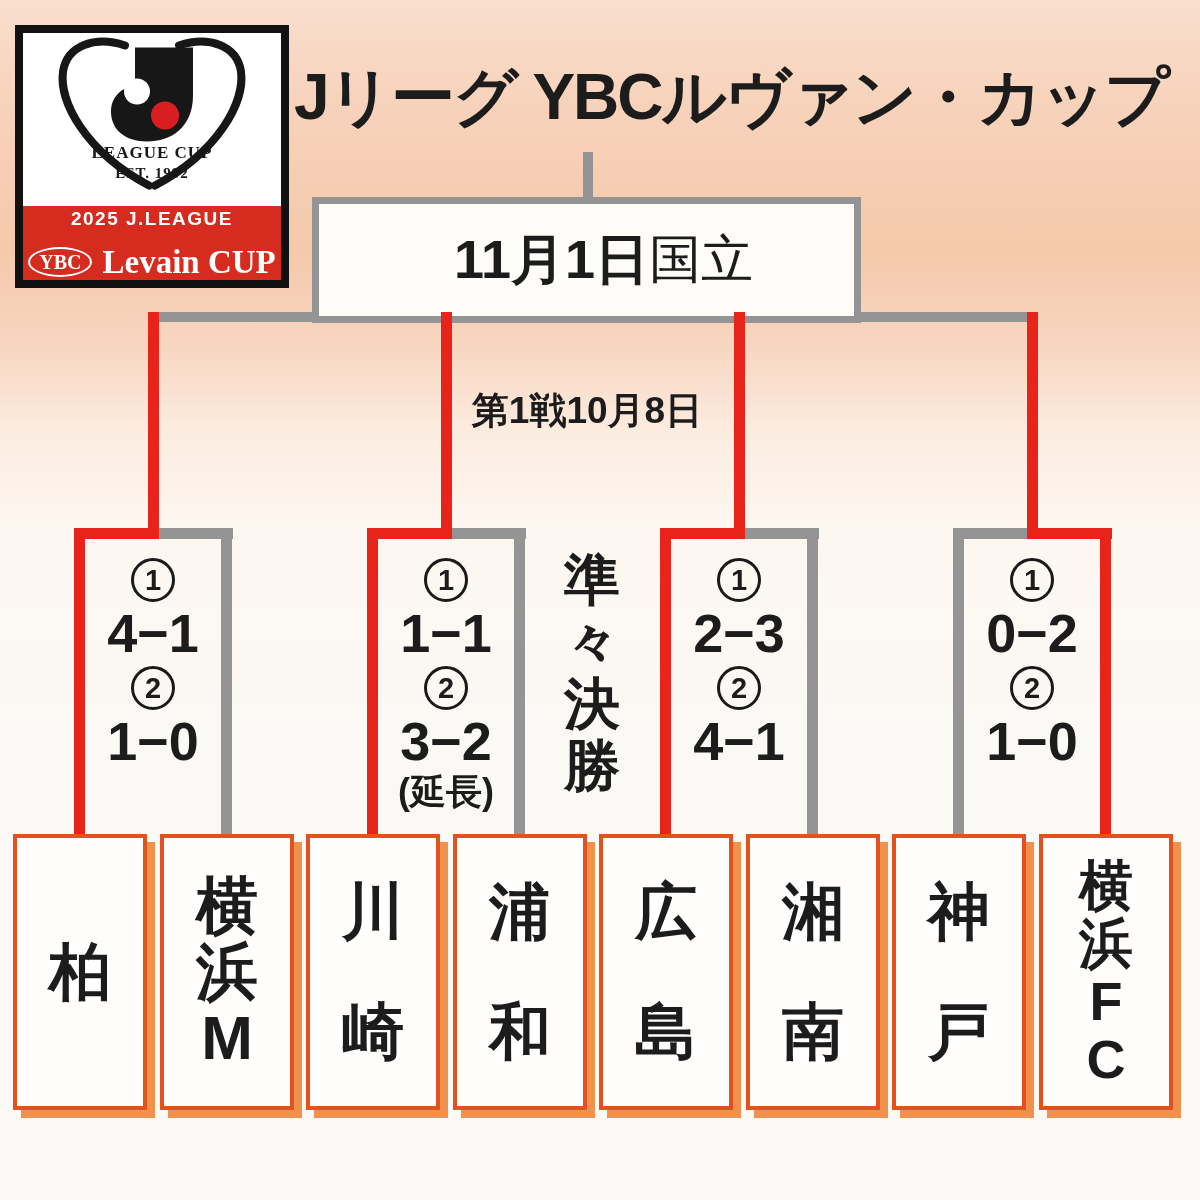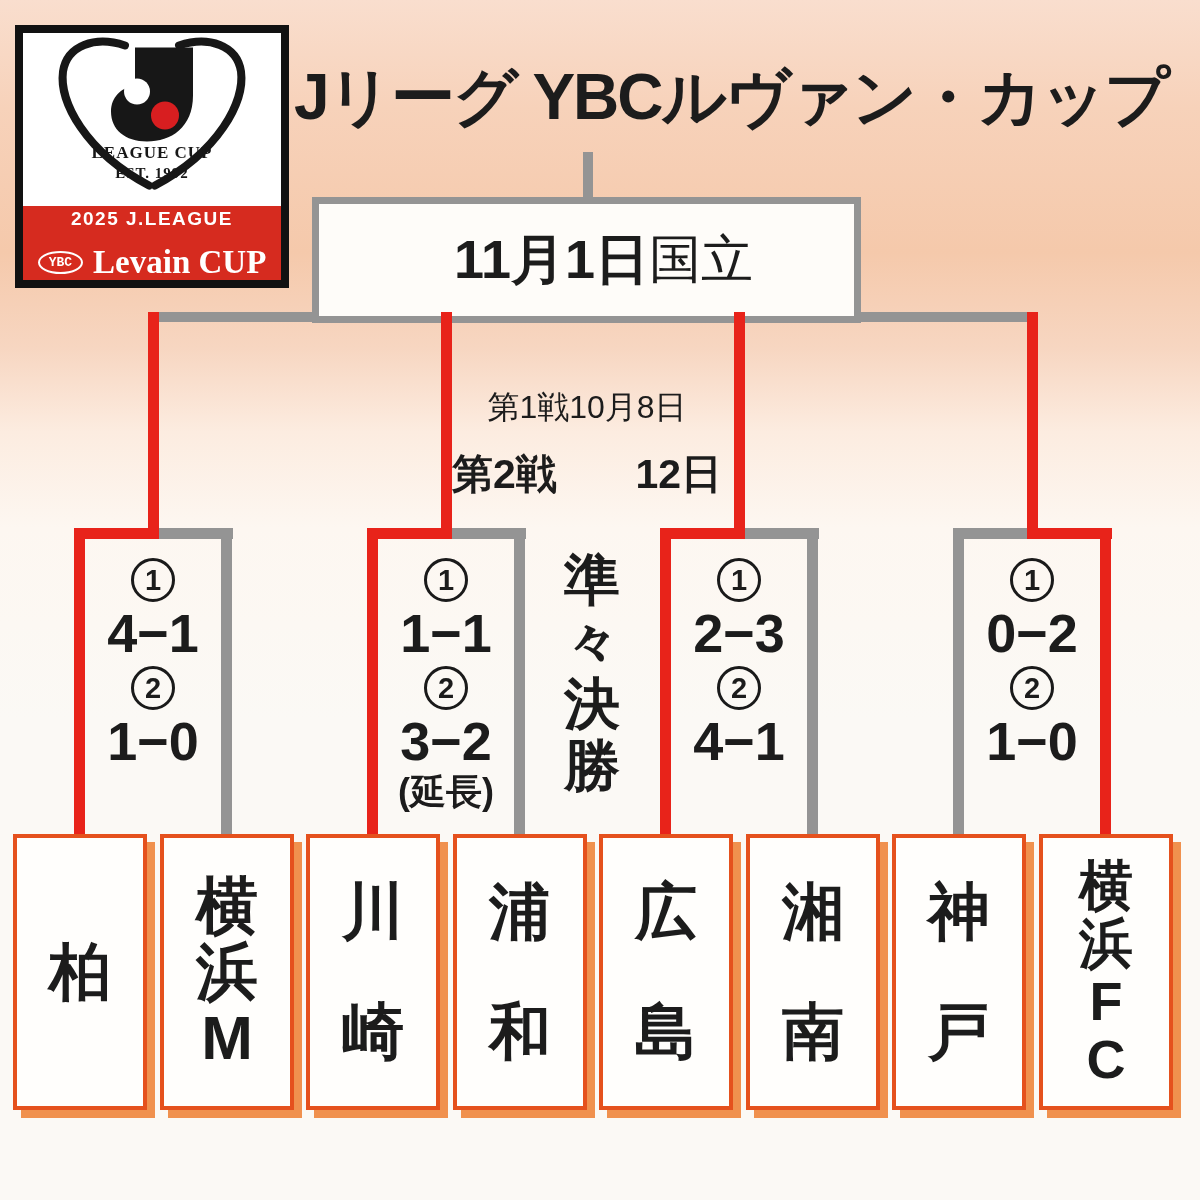--- a/index.html
+++ b/index.html
@@ -17,38 +17,38 @@
   .seg{position:absolute; z-index:2;}
   .tline{position:absolute; z-index:3;}
 
   .logo{position:absolute; left:15px; top:25px; width:274px; height:263px; box-sizing:border-box;
         border:8px solid #111; background:#fff; display:flex; flex-direction:column; z-index:6;}
   .logo svg{display:block; flex:1 1 auto;}
   .banner{height:74px; background:var(--c-banner); color:#fff; display:flex; flex-direction:column;
           align-items:center; justify-content:center; gap:15px;}
   .banner-top{font-size:19px; font-weight:800; letter-spacing:1.5px;}
   .banner-bottom{display:flex; align-items:center; gap:10px; margin-top:1px;}
-  .ybc{font-family:Liberation Mono, monospace; font-weight:700; font-size:13px; border:2px solid #fff;
+  .ybc{font-family:Liberation Serif, serif; font-weight:700; font-size:20px; border:2px solid #fff;
        border-radius:50%; padding:3px 9px; line-height:1;}
   .levain{font-family:"Liberation Serif", serif; font-weight:700; font-size:33px; line-height:1;}
 
   .title{position:absolute; left:294px; top:54px; font-size:64px; font-weight:900; letter-spacing:-2px;
          white-space:nowrap; z-index:6;}
 
   .final-box{position:absolute; left:312px; top:197px; width:549px; height:126px; box-sizing:border-box;
              border:7px solid var(--c-pend); background:#fefcf9; display:flex; align-items:center;
              justify-content:center; z-index:3; white-space:nowrap;}
   .final-box .fb-label, .final-box .fb-date{font-size:54px; font-weight:800;}
   .final-box .fb-date{margin-left:34px;}
   .final-box .fb-venue{font-size:52px; font-weight:400; }
 
   .sf-label{position:absolute; left:442px; top:320px; width:300px; text-align:center;
             font-size:49px; font-weight:800; z-index:6;}
   .sf-dates{position:absolute; left:452px; top:386px; width:270px; z-index:6;}
-  .sf-dates .l1{font-size:32px; font-weight:400; text-align:center; white-space:nowrap;}
+  .sf-dates .l1{font-size:37px; font-weight:700; text-align:center; white-space:nowrap;}
   .sf-dates .l2{font-size:41px; font-weight:700; display:flex; justify-content:space-between; margin-top:17px;}
 
   .scores{position:absolute; top:558px; width:170px; display:flex; flex-direction:column;
           align-items:center; z-index:6;}
   .cnum{width:44px; height:44px; box-sizing:border-box; border:3px solid #1a1a1a; border-radius:50%;
         display:flex; align-items:center; justify-content:center; font-size:29px; font-weight:700;}
   .score{height:62px; line-height:62px; font-size:54px; font-weight:700; white-space:nowrap;text-align:center;}
   .cnum.second{margin-top:2px;}
   .note{height:42px; line-height:40px; font-size:36px; font-weight:700; white-space:nowrap;}
 
@@ -128,24 +128,20 @@
   <div class="tline" style="left: 514px; top: 528px; width: 11px; height: 306px; background: rgb(148, 148, 148);"></div>
   <div class="tline" style="left: 660px; top: 528px; width: 11px; height: 306px; background: rgb(232, 35, 26);"></div>
   <div class="tline" style="left: 807px; top: 528px; width: 11px; height: 306px; background: rgb(148, 148, 148);"></div>
   <div class="tline" style="left: 953px; top: 528px; width: 11px; height: 306px; background: rgb(148, 148, 148);"></div>
   <div class="tline" style="left: 1100px; top: 528px; width: 11px; height: 306px; background: rgb(232, 35, 26);"></div>
 
   <div class="sf-dates">
     <div class="l1">
       <span>第1戦</span><span>10月8日</span>
     </div>
-    <div class="l2">
-      <span>第2戦</span>
-      <span>12日</span>
-    </div>
   </div>
 
   <div class="qf-label">
       <div>準</div>
       <div>々</div>
       <div>決</div>
       <div>勝</div>
     </div>
 
   <div class="scores" style="left:68px;">

